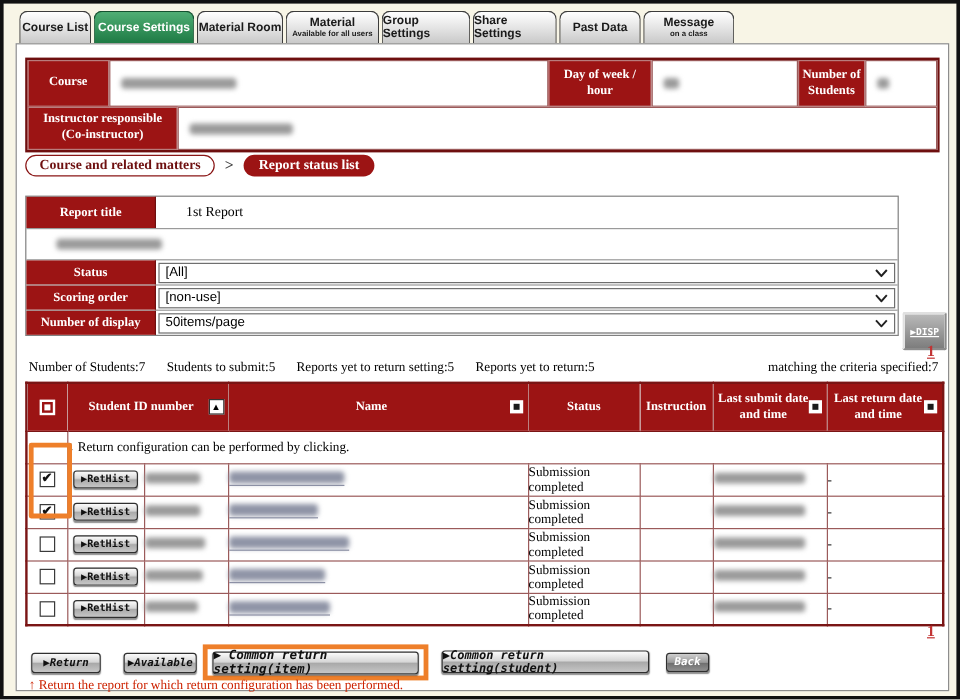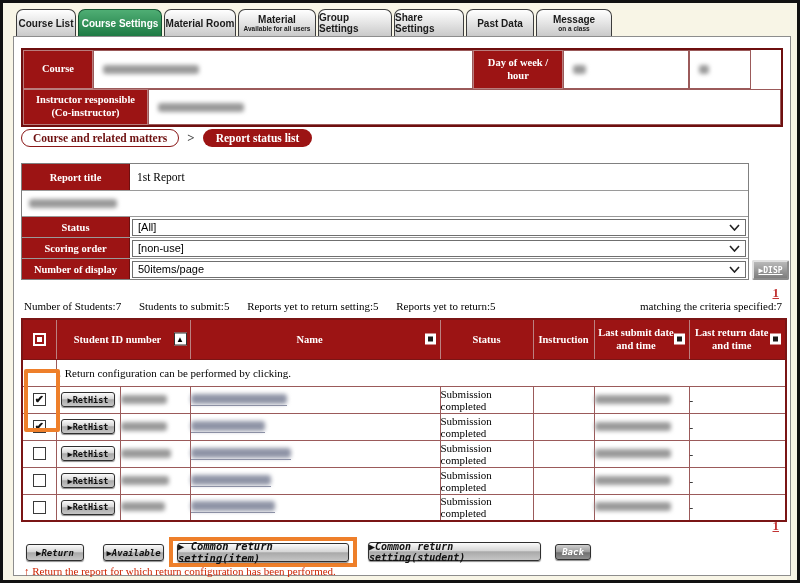--- a/index.html
+++ b/index.html
@@ -34,30 +34,30 @@
     font-weight:bold;font-size:11.5px;padding:2px 11px;cursor:pointer;}
   .pill-sep{color:#444;font-weight:bold;font-size:13px;}
   .pill-red{border-radius:12px;background:#9c1414;color:#fff;font-weight:bold;font-size:11.5px;
     padding:3px 13px;cursor:pointer;}
   
   .ft{position:absolute;left:7px;top:126px;width:728px;border:1px solid #808080;background:#fff;}
   .ft-row{display:flex;border-top:1px solid #9a9a9a;}
   .ft-row:first-child{border-top:none;}
   .ft-label{width:108px;flex:0 0 108px;background:#9c1414;color:#fff;font-weight:bold;font-size:10.5px;
     display:flex;align-items:center;justify-content:center;text-align:center;border-right:1px solid #6e0f0f;}
-  .ft-val{flex:1;display:flex;align-items:center;padding-left:7px;font-size:11.5px;}
+  .ft-val{flex:1;display:flex;align-items:center;padding-left:25px;font-size:11.5px;}
   .fakeselect{flex:1;margin:1px 2px;border:1px solid #6f6f6f;height:17px;display:flex;align-items:center;
     justify-content:space-between;padding:0 5px;font-family:"Liberation Sans",sans-serif;font-size:11px;
     background:#fff;cursor:pointer;}
   
   .gbtn{background:linear-gradient(180deg,#fbfbfb 0%,#d6d6d6 45%,#a9a9a9 52%,#c6c6c6 100%);
     border:1px solid #2f2f2f;border-radius:3px;box-shadow:0 1px 1px rgba(0,0,0,.45);
     display:flex;align-items:center;justify-content:center;color:#101010;
     font-family:"DejaVu Sans Mono",monospace;font-weight:bold;cursor:pointer;}
-  .disp-btn{position:absolute;left:738px;top:223px;width:37px;height:20px;font-size:8px;
+  .disp-btn{position:absolute;left:738px;top:223px;width:37px;height:32px;font-size:8px;
     background:linear-gradient(#b9b9b9,#7d7d7d);border:2px outset #e0e0e0;border-radius:2px;
     color:#fff;display:flex;align-items:center;justify-content:center;
     font-family:"DejaVu Sans Mono",monospace;font-weight:bold;cursor:pointer;text-decoration:underline;}
   
   .pagenum{position:absolute;right:11px;color:#c23333;font-weight:bold;font-size:13px;
     text-decoration:underline;cursor:pointer;}
   .stats{position:absolute;left:10px;top:263px;font-size:11px;color:#000;white-space:nowrap;}
   .stats span{margin-right:15px;}
   .stats-right{position:absolute;right:8px;top:263px;font-size:11px;color:#000;}
   
@@ -141,20 +141,21 @@
     <div class="ct">
       <div class="ct-row" style="height:39px">
         <div class="ct-label" style="width:70px">Course</div>
         <div class="ct-val" style="width:380px">
             <span class="redact" style="width:96px"></span>
           </div>
         <div class="ct-label" style="width:90px">Day of week / hour</div>
         <div class="ct-val" style="width:126px">
             <span class="redact" style="width:13px"></span>
           </div>
+        <div class="ct-label" style="width:58px">Number of Students</div>
         <div class="ct-val" style="width:62px">
             <span class="redact" style="width:10px"></span>
           </div>
       </div>
       <div class="ct-row" style="height:36px">
         <div class="ct-label" style="width:125px">Instructor responsible (Co-instructor)</div>
         <div class="ct-val" style="flex:1">
             <span class="redact" style="width:86px"></span>
           </div>
       </div>

